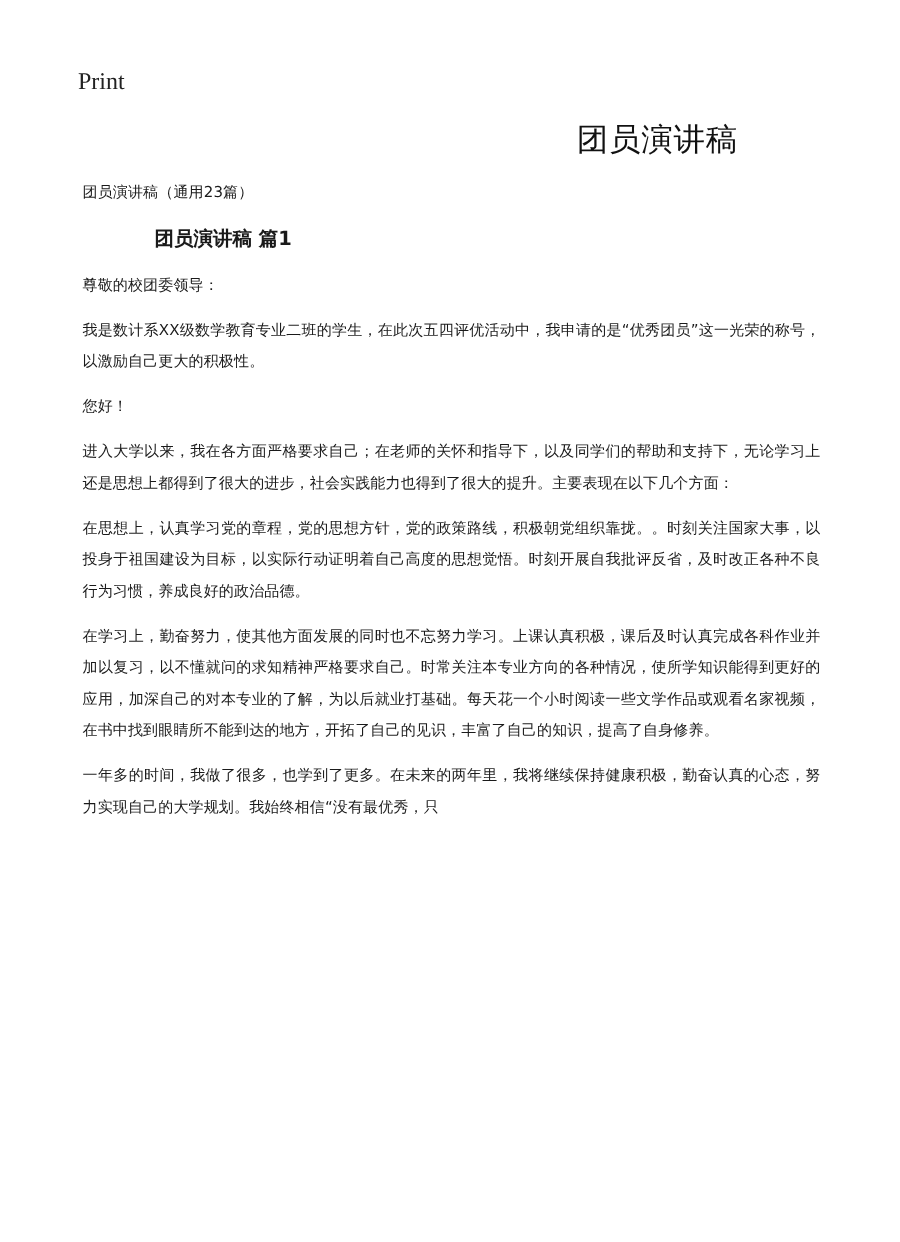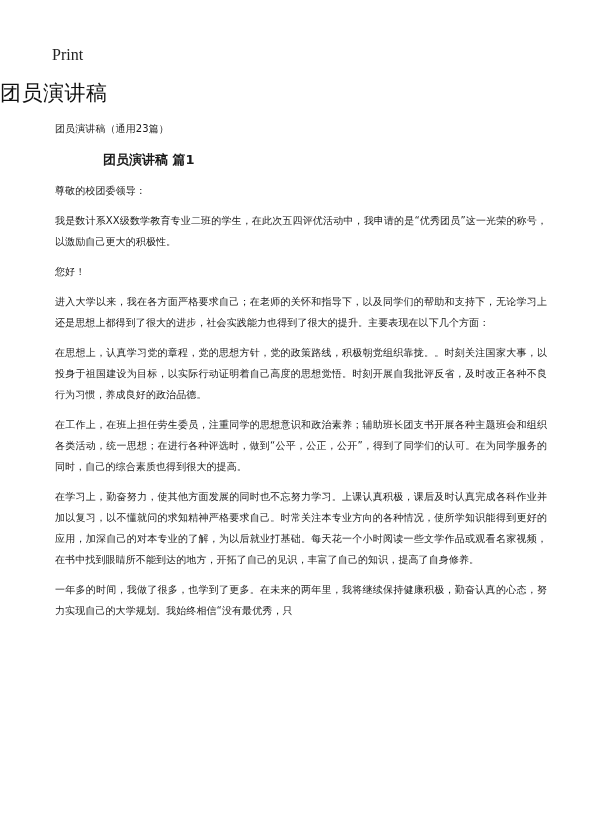--- a/index.html
+++ b/index.html
@@ -7,22 +7,22 @@
       width: 600px; height: 828px; overflow: hidden; position: relative;
       font-family: "DejaVu Sans", "Liberation Sans", sans-serif;
       color: #1a1a1a;
     }
     .print-label {
       position: absolute; left: 52px; top: 46px;
       font-family: "Liberation Serif", "DejaVu Serif", serif;
       font-size: 16px; color: #222;
     }
     .doc-title {
-      position: absolute; left: 0; width: 476px; top: 79px;
-      text-align: left; font-size: 21px; color: #111; letter-spacing: 0.5px;
+      position: absolute; left: 16px; width: 476px; top: 79px;
+      text-align: right; font-size: 21px; color: #111; letter-spacing: 0.5px;
     }
     .content { position: absolute; left: 55px; top: 118px; width: 492px; }
     .content p {
       margin: 0 0 9px 0; font-size: 10px; line-height: 21px; letter-spacing: 0.1px;
       text-align: justify;
     }
     .content p.subtitle { margin-bottom: 10px; }
     .content h2 {
       margin: 0 0 10px 0; font-size: 13px; line-height: 21px; font-weight: bold; padding-left: 48px;
     }
@@ -35,16 +35,15 @@
 <h1 class="doc-title" style="margin:0;font-weight:normal;">团员演讲稿</h1>
 
 <div class="content">
   <p class="subtitle">团员演讲稿（通用23篇）</p>
   <h2>团员演讲稿 篇1</h2>
   <p>尊敬的校团委领导：</p>
   <p>我是数计系XX级数学教育专业二班的学生，在此次五四评优活动中，我申请的是“优秀团员”这一光荣的称号，以激励自己更大的积极性。</p>
   <p>您好！</p>
   <p>进入大学以来，我在各方面严格要求自己；在老师的关怀和指导下，以及同学们的帮助和支持下，无论学习上还是思想上都得到了很大的进步，社会实践能力也得到了很大的提升。主要表现在以下几个方面：</p>
   <p>在思想上，认真学习党的章程，党的思想方针，党的政策路线，积极朝党组织靠拢。。时刻关注国家大事，以投身于祖国建设为目标，以实际行动证明着自己高度的思想觉悟。时刻开展自我批评反省，及时改正各种不良行为习惯，养成良好的政治品德。</p>
-  <p>在工作上，在班上担任劳生委员，注重同学的思想意识和政治素养；辅助班长团支书开展各种主题班会和组织各类活动，统一思想；在进行各种评选时，做到“公平，公正，公开”，得到了同学们的认可。在为同学服务的同时，自己的综合素质也得到很大的提高。</p>
   <p>在学习上，勤奋努力，使其他方面发展的同时也不忘努力学习。上课认真积极，课后及时认真完成各科作业并加以复习，以不懂就问的求知精神严格要求自己。时常关注本专业方向的各种情况，使所学知识能得到更好的应用，加深自己的对本专业的了解，为以后就业打基础。每天花一个小时阅读一些文学作品或观看名家视频，在书中找到眼睛所不能到达的地方，开拓了自己的见识，丰富了自己的知识，提高了自身修养。</p>
   <p>一年多的时间，我做了很多，也学到了更多。在未来的两年里，我将继续保持健康积极，勤奋认真的心态，努力实现自己的大学规划。我始终相信“没有最优秀，只</p>
 </div>
 
 </body></html>

